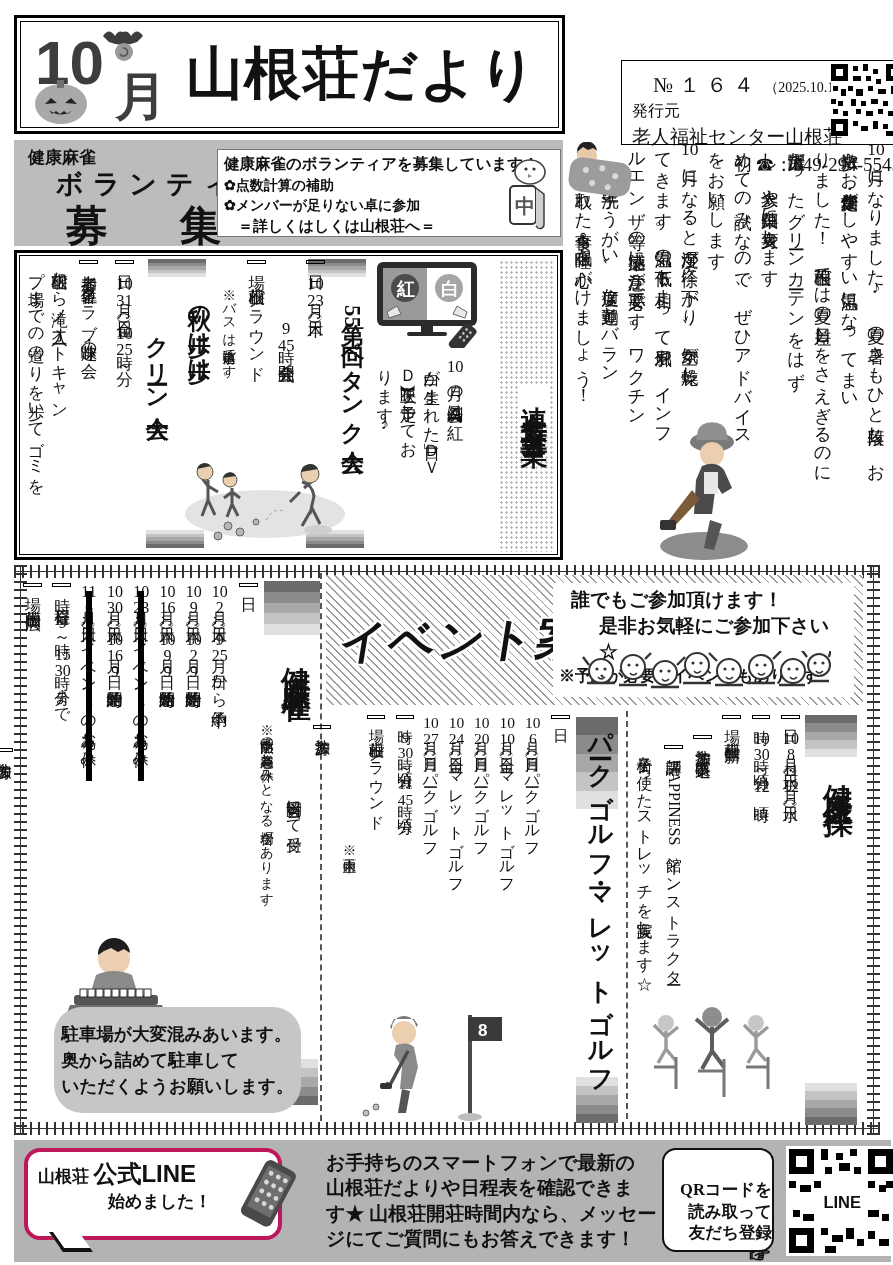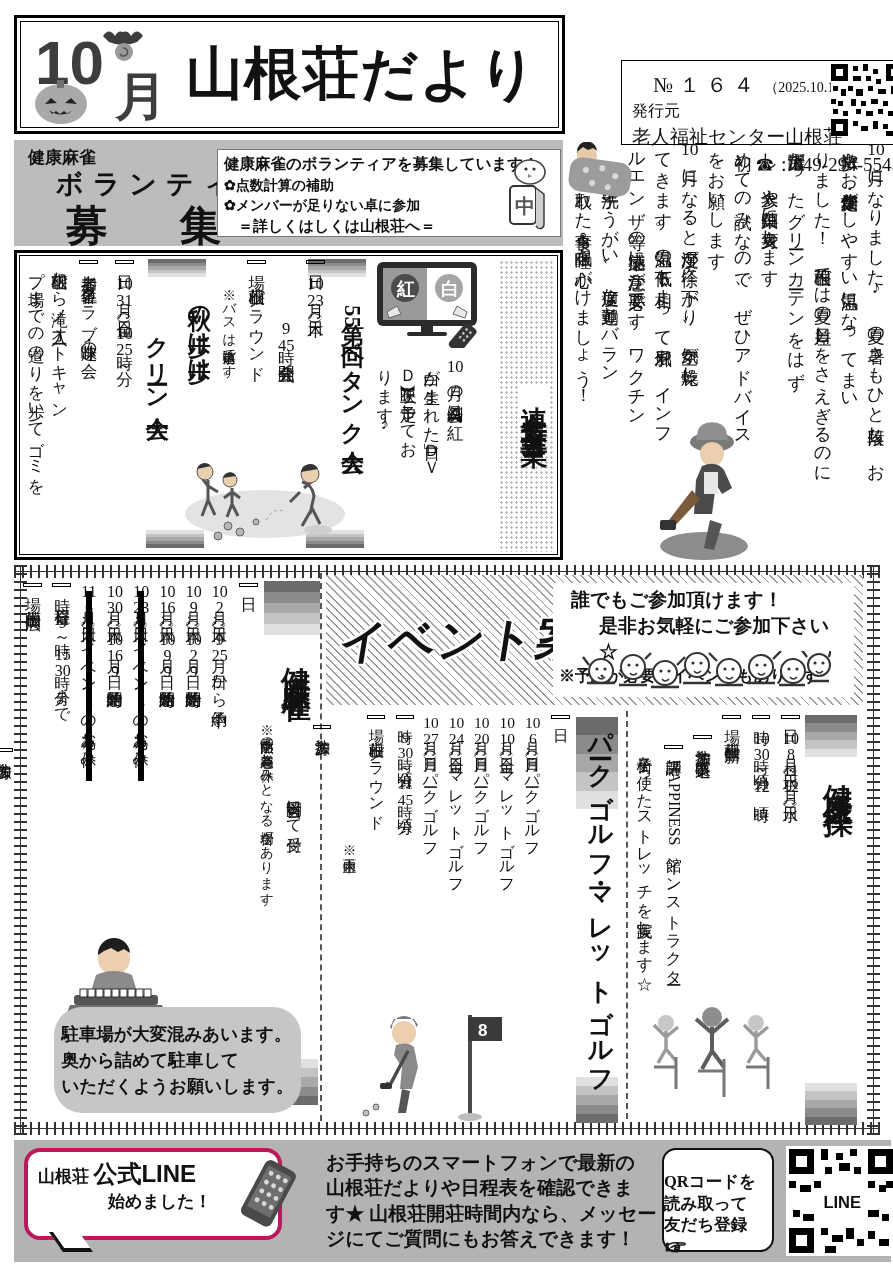--- a/index.html
+++ b/index.html
@@ -78,21 +78,21 @@
   
   .lineb{left:14px;top:1140px;width:877px;height:122px;background:#b3b3b3;}
   .sbubble{position:absolute;left:10px;top:8px;width:258px;height:92px;background:#fff;border:4px solid #be185d;border-radius:16px;box-sizing:border-box;padding:6px 10px;}
   .sbubble::after{content:"";position:absolute;left:28px;bottom:-16px;width:26px;height:16px;background:#fff;border:4px solid #111;border-top:none;border-right:none;transform:skewX(35deg);}
   .sb1a{font-size:17px;font-weight:bold;}
   .sb1b{font-size:24px;font-weight:bold;}
   .sb2{font-size:17px;font-weight:bold;}
   .sb3{font-size:17px;font-weight:bold;margin-left:70px;}
   .line-text{position:absolute;left:312px;top:10px;width:340px;font-size:19px;font-weight:bold;line-height:1.33;white-space:pre-line;}
   .qrbox{position:absolute;left:648px;top:8px;width:112px;height:104px;background:#fff;border:2.5px solid #111;border-radius:14px;
-      box-sizing:border-box;text-align:left;font-size:16.5px;font-weight:bold;line-height:1.3;padding-top:0;white-space:pre-line;}
+      box-sizing:border-box;text-align:right;font-size:16.5px;font-weight:bold;line-height:1.3;padding-top:8px;white-space:pre-line;}
   .hand{font-size:24px;line-height:1;}
   .qr-tile{position:absolute;left:772px;top:6px;width:110px;height:110px;background:#fff;padding:3px;box-sizing:border-box;}
   .pt10{padding-top:10px;}.pt20{padding-top:20px;}.pt30{padding-top:30px;}.pt45{padding-top:45px;}
   .pt60{padding-top:60px;}.pt75{padding-top:75px;}.pt120{padding-top:120px;}.pt165{padding-top:165px;}
 </style>
 </head>
 <body>
 
 <div class="abs hdr-left">
   <div class="inner">

